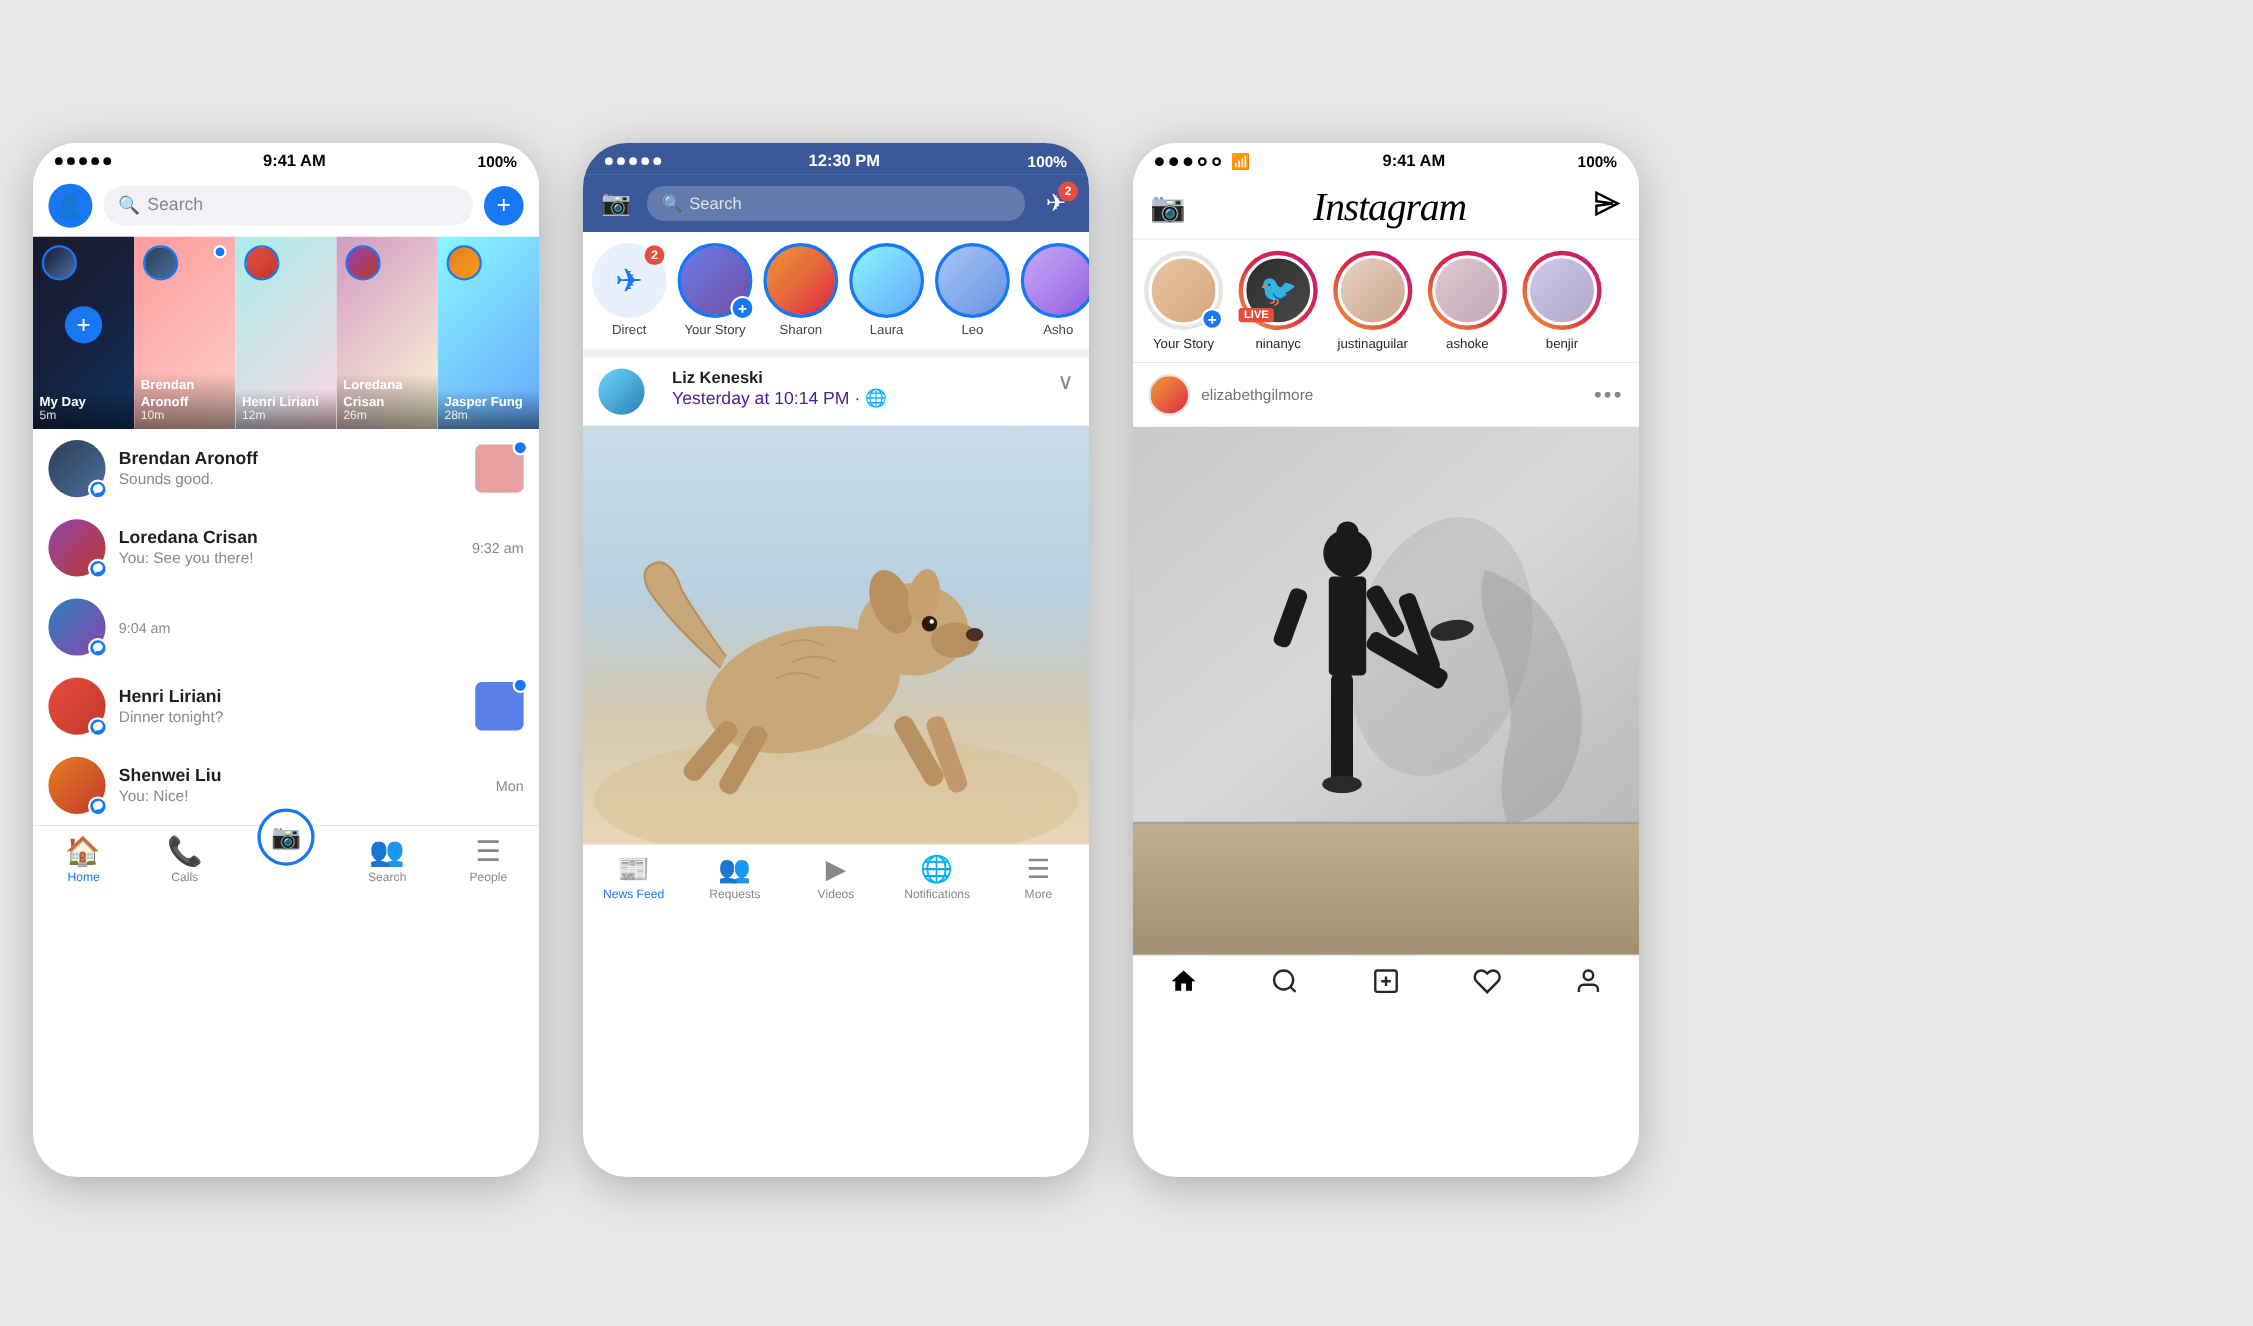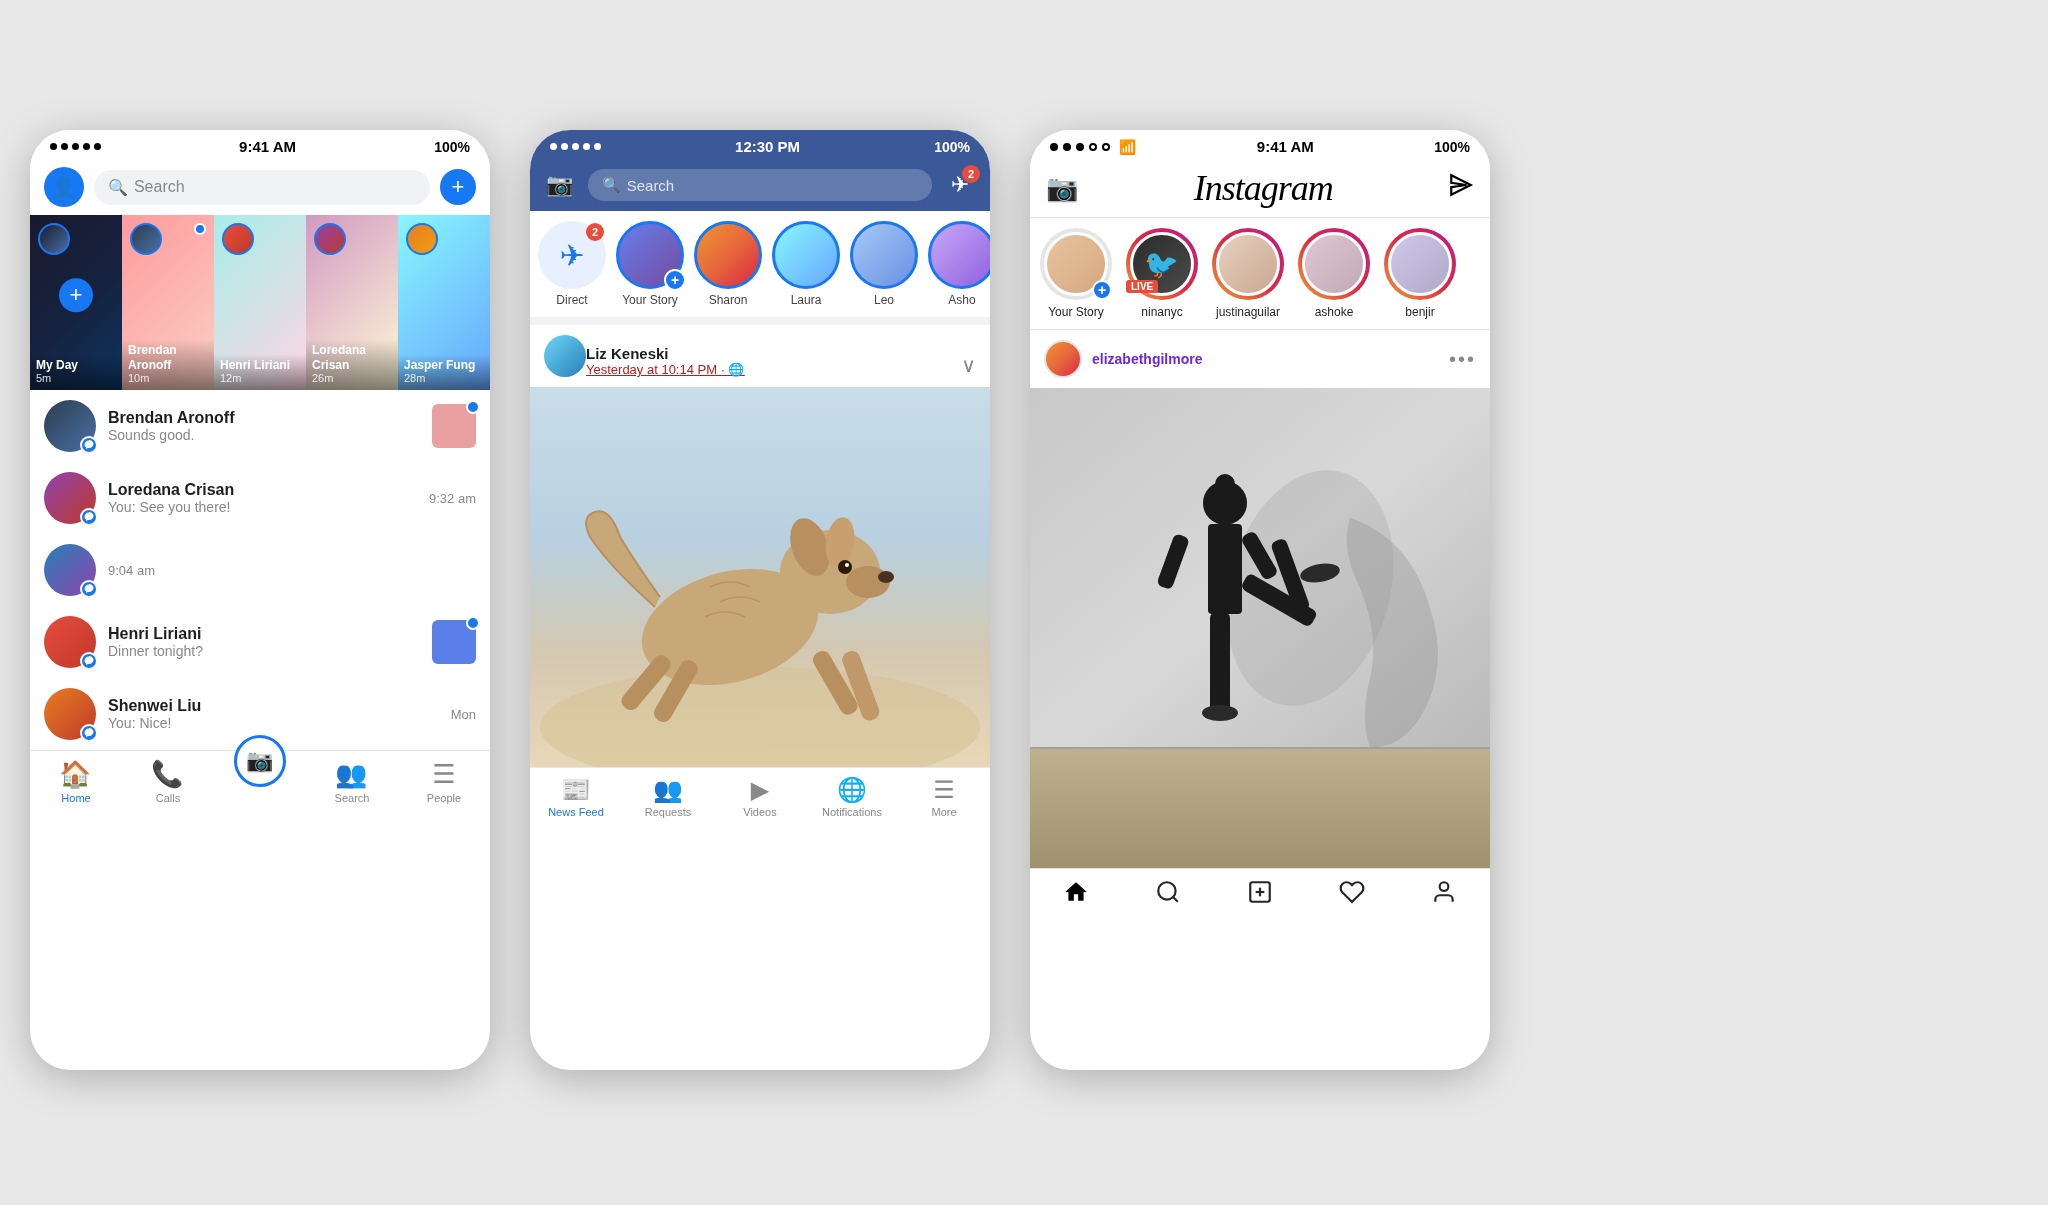--- a/index.html
+++ b/index.html
@@ -304,32 +304,32 @@
     }
 
     
     .fb-post-card {
       background: #fff;
       flex: 1;
       overflow: hidden;
     }
     .fb-post-header {
       display: flex;
-      align-items: flex-end;
+      align-items: flex-start;
       padding: 10px 14px;
-      gap: 0;
+      gap: 25px;
     }
     .fb-post-user-avatar {
       width: 42px; height: 42px; border-radius: 50%;
       background: linear-gradient(135deg, #6dd5fa, #2980b9);
       flex-shrink: 0;
     }
     .fb-post-user-info { flex: 1; }
     .fb-post-username { font-size: 15px; font-weight: 700; color: #1c1e21; }
-    .fb-post-meta { font-size: 13px; color: #b91c1c; text-decoration: underline; }
+    .fb-post-meta { font-size: 16px; color: #4c1d95; }
     .fb-post-chevron { color: #888; font-size: 20px; }
     .fb-post-image {
       width: 100%;
       height: 380px;
       background: linear-gradient(160deg, #d4e6f1 0%, #85c1e9 30%, #aed6f1 60%, #fdebd0 100%);
       position: relative;
       display: flex; align-items: center; justify-content: center;
     }
 
     
@@ -449,21 +449,21 @@
       padding: 10px 14px;
       gap: 10px;
       background: #fff;
     }
     .ig-post-avatar {
       width: 38px; height: 38px; border-radius: 50%;
       background: linear-gradient(135deg, #f09433, #e6683c, #dc2743);
       flex-shrink: 0;
       border: 2px solid #e5e5e5;
     }
-    .ig-post-username { font-size: 14px; font-weight: 700; color: #6d28d9; flex: 1; }
+    .ig-post-username { font-size: 14px; font-weight: 400; color: #737373; flex: 1; }
     .ig-post-dots { font-size: 20px; color: #888; letter-spacing: 2px; }
 
     .ig-post-image {
       width: 100%;
       height: 480px;
       background: linear-gradient(160deg, #d0d0d0 0%, #b8b8b8 40%, #e8e8e8 100%);
       position: relative;
       display: flex; align-items: flex-end; justify-content: center;
     }
 

